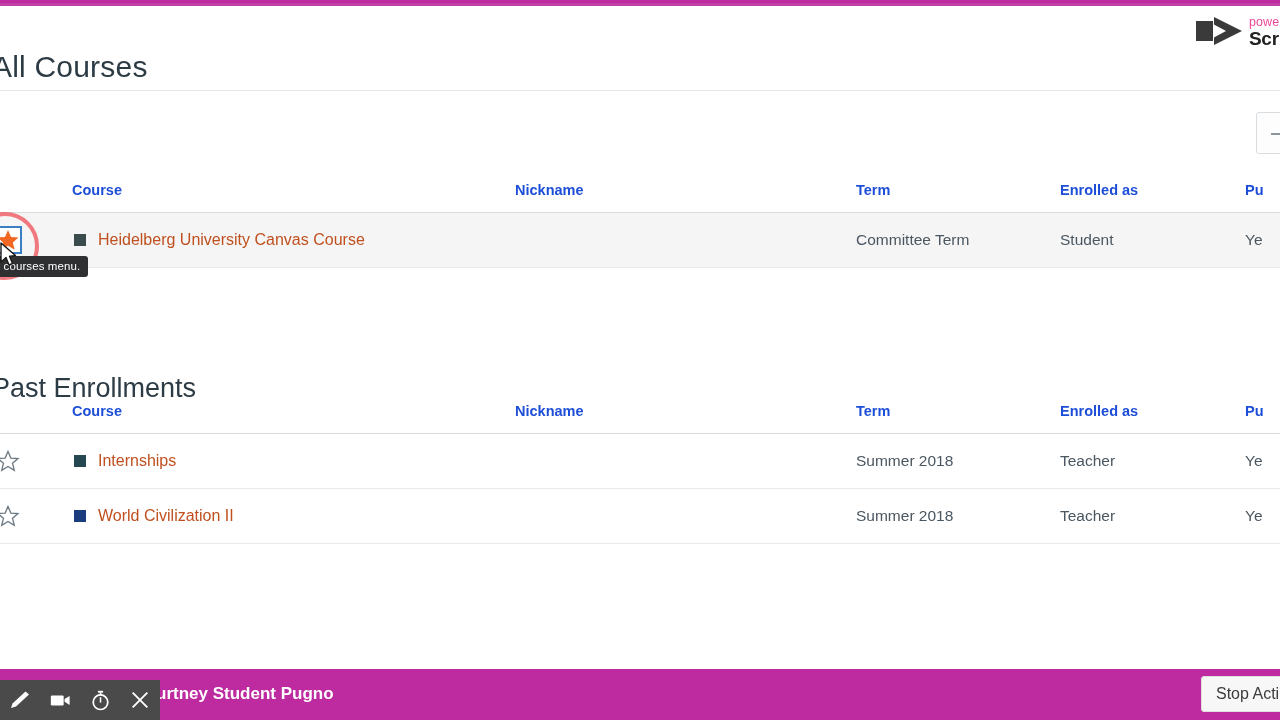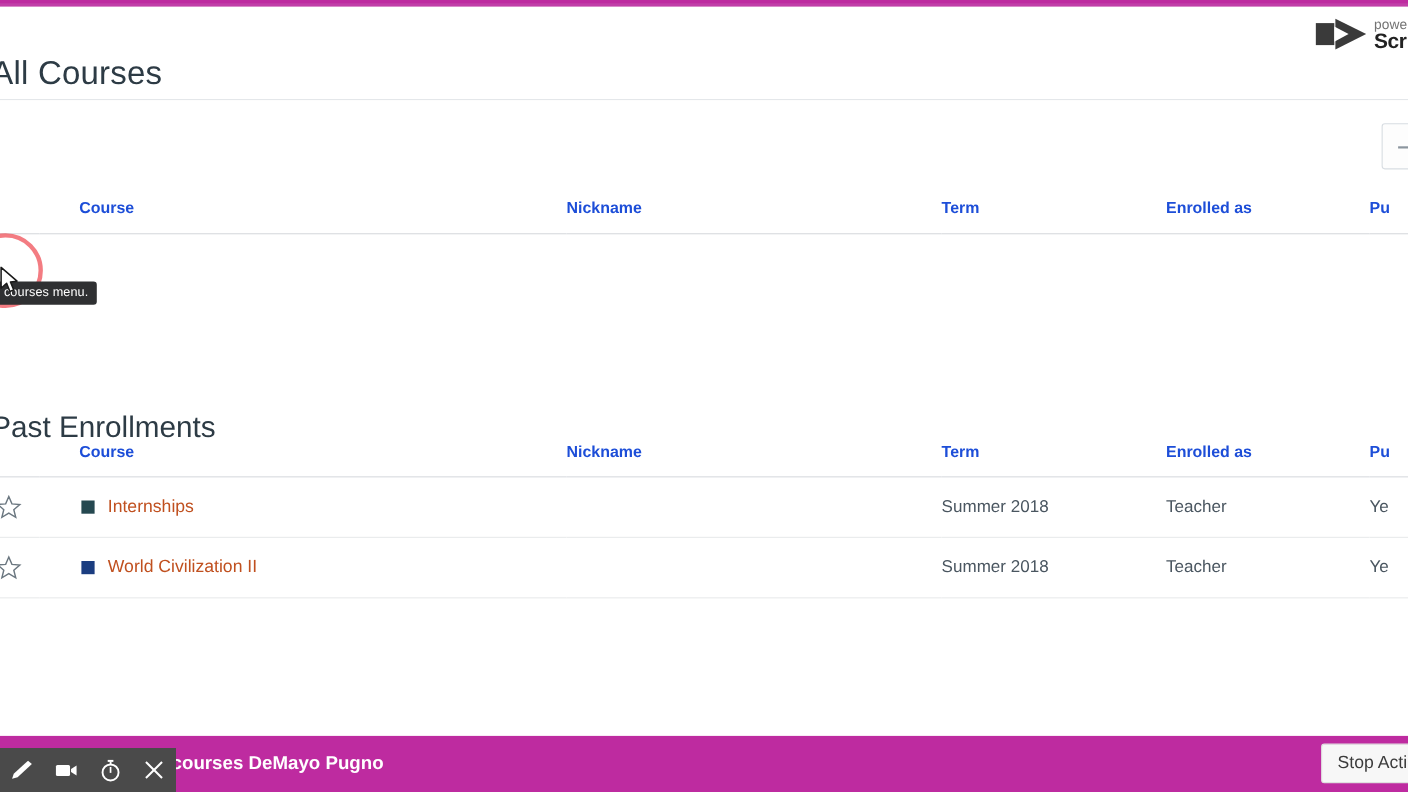--- a/index.html
+++ b/index.html
@@ -48,21 +48,21 @@
     height: 34px;
     flex: none;
     position: relative;
   }
   .brand-text {
     line-height: 1;
     padding-top: 2px;
   }
   .brand-line1 {
     font-size: 12.5px;
-    color: #737373;
+    color: #ec4899;
     letter-spacing: .1px;
     white-space: nowrap;
   }
   .brand-line2 {
     font-size: 19px;
     font-weight: bold;
     color: #222;
     letter-spacing: -.3px;
     white-space: nowrap;
     margin-top: 1px;
@@ -337,20 +337,39 @@
     <tr>
       <th></th>
       <th class="th-course">Course</th>
       <th>Nickname</th>
       <th>Term</th>
       <th>Enrolled as</th>
       <th>Pu</th>
     </tr>
   </thead>
   <tbody>
+    <tr class="row-highlight">
+      <td class="star-cell">
+        <span class="star focused">
+          <svg viewBox="0 0 24 24">
+              <polygon points="12,2 15,9 22.5,9.5 16.8,14.4 18.7,21.8 12,17.7 5.3,21.8 7.2,14.4 1.5,9.5 9,9" fill="#F26722"></polygon>
+            </svg>
+        </span>
+      </td>
+      <td>
+        <div class="course-cell">
+          <span class="color-chip" style="background: rgb(59, 75, 77);"></span>
+          <a class="course-link" href="#">Heidelberg University Canvas Course</a>
+        </div>
+      </td>
+      <td class="cell-pad"></td>
+      <td>Committee Term</td>
+      <td>Student</td>
+      <td>Ye</td>
+    </tr>
   </tbody>
 </table>
 
 <h2 class="section-title">Past Enrollments</h2>
 
 <table class="course-table past">
   <colgroup>
     <col class="col-star">
       <col class="col-course">
       <col class="col-nick">
@@ -414,21 +433,21 @@
 
 <div class="tooltip">the courses menu.</div>
 
 <div class="cursor">
   <svg viewBox="0 0 18 26" width="18" height="26">
     <polygon points="1,1 1,20 6,15.5 9,23 12.5,21.5 9.5,14.3 15.5,13.6" fill="#ffffff" stroke="#1a1a1a" stroke-width="1.4" stroke-linejoin="round"></polygon>
   </svg>
 </div>
 
 <div class="bottom-bar"></div>
-<div class="bottom-name">courses DeMayo Pugno</div>
+<div class="bottom-name">urtney Student Pugno</div>
 <div class="stop-btn">Stop Acti</div>
 
 <div class="rec-toolbar">
   <div class="rec-btn">
     <span>
       <svg viewBox="0 0 24 24" width="24" height="24">
         <polygon points="3,20 8,18.5 21,6.5 17.5,3.5 4.5,15.5" fill="#ffffff"></polygon>
       </svg>
     </span>
   </div>

